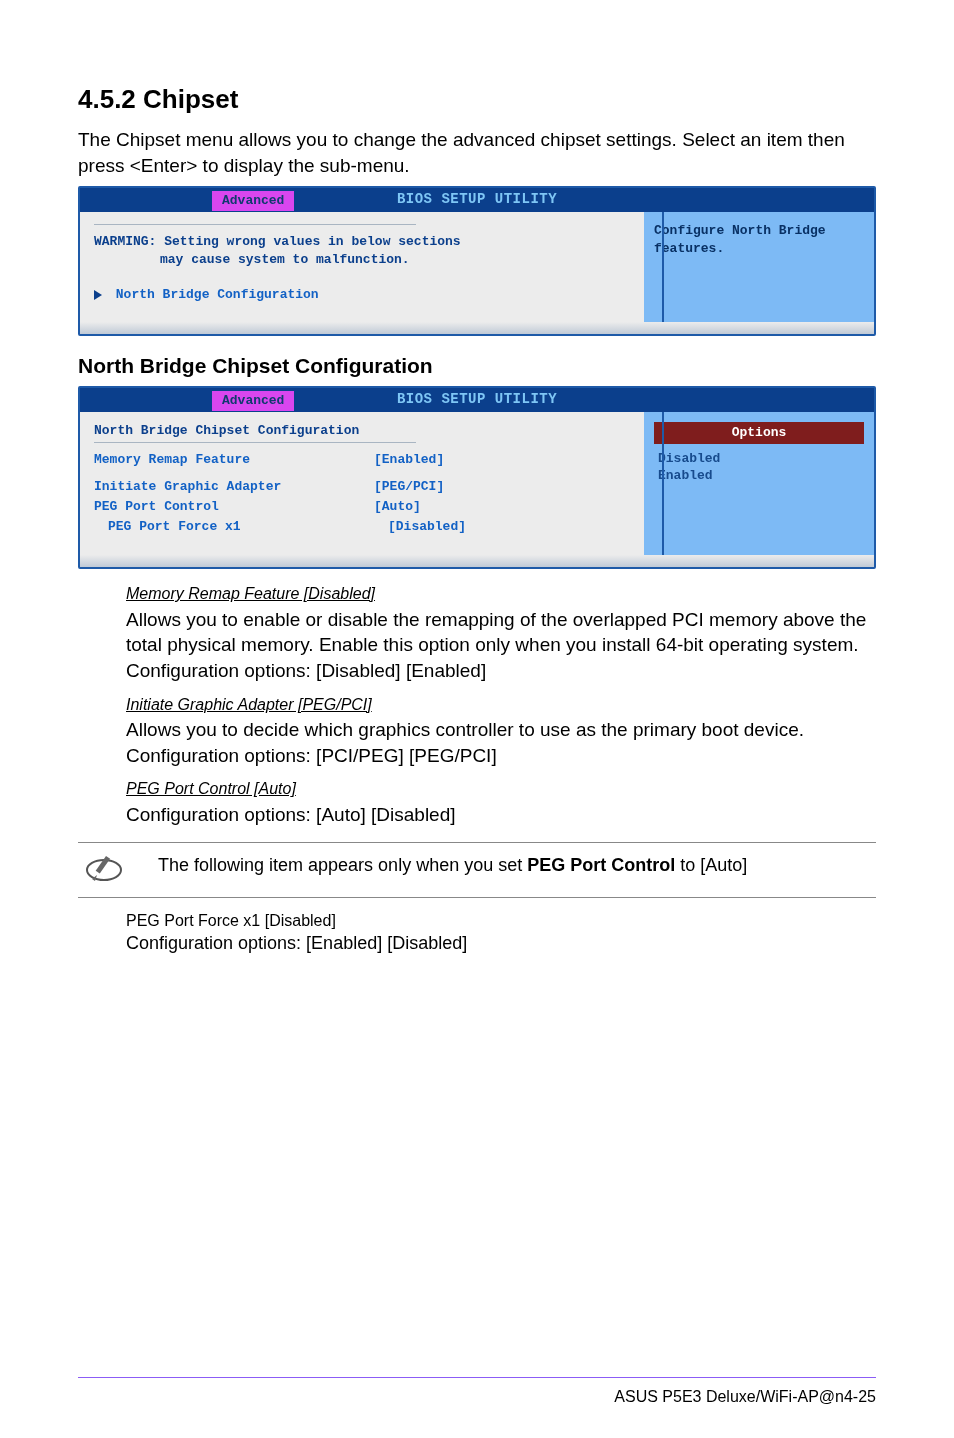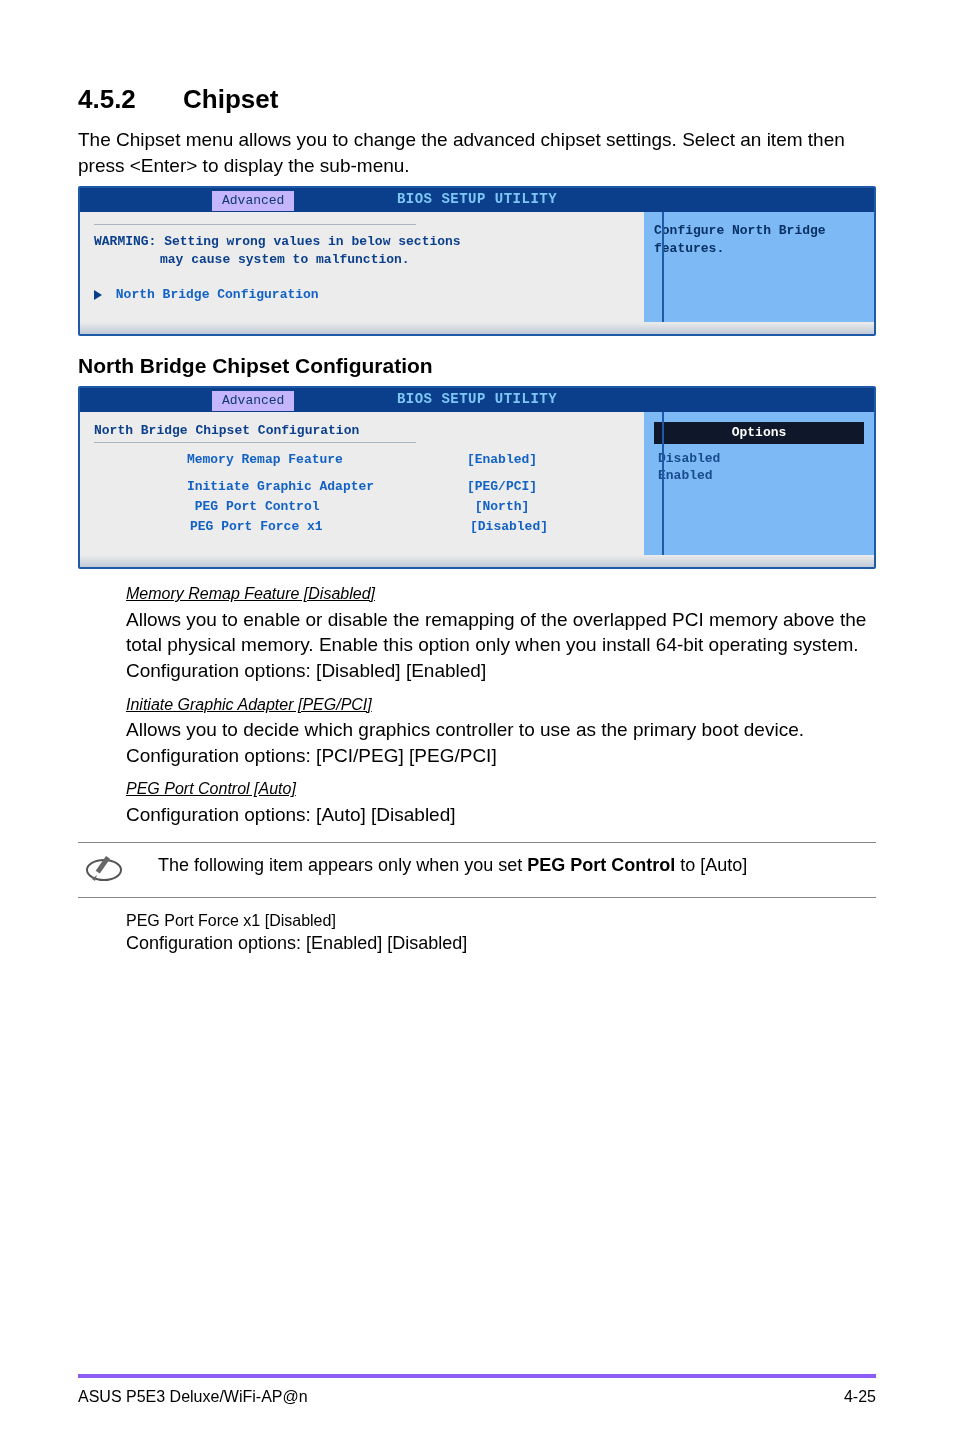--- a/index.html
+++ b/index.html
@@ -18,21 +18,20 @@
     padding: 82px 78px 30px 78px;
     position: relative;
   }
   h2.sec-heading {
     font-size: 26px;
     font-weight: bold;
     margin: 0 0 10px 0;
   }
   h2.sec-heading .num {
     display: inline-block;
-    margin-right: 40px;
   }
   .para {
     margin: 0 0 8px 0;
     font-size: 19px;
   }
   
   .bios-box {
     border: 2px solid #1e5aa8;
     margin: 6px 0 14px 0;
     background: #ececec;
@@ -53,24 +52,24 @@
     font-family: "Courier New", monospace;
     font-weight: bold;
     color: #7ec6f5;
     font-size: 14px;
     letter-spacing: 0.5px;
   }
   .bios-tab {
     position: absolute;
     left: 132px;
     top: 3px;
-    background: #c4b5fd;
+    background: #d946ef;
     padding: 1px 10px;
     font-family: "Courier New", monospace;
-    font-weight: normal;
+    font-weight: bold;
     font-size: 13px;
     color: #103a6e;
   }
   .bios-columns {
     display: flex;
     position: relative;
   }
   .bios-main {
     flex: 1;
     padding: 10px 14px 18px 14px;
@@ -102,30 +101,30 @@
     display: inline-block;
     width: 0; height: 0;
     border-top: 5px solid transparent;
     border-bottom: 5px solid transparent;
     border-left: 8px solid #0b3f8c;
     margin-right: 6px;
     vertical-align: middle;
   }
   .bios-row {
     display: flex;
-    justify-content: center;
+    justify-content: flex-start;
     margin: 2px 0;
     color: #1261c5;
     font-weight: bold;
   }
   .bios-row .lbl { width: 280px; color: #1261c5; }
   .bios-row .val { color: #1261c5; }
   .bios-row.indent .lbl { padding-left: 14px; }
   .options-head {
-    background: #0f172a;
+    background: #7f1d1d;
     color: #fff;
     font-weight: bold;
     text-align: center;
     padding: 2px 4px;
     margin-bottom: 6px;
     font-size: 13px;
   }
   .bios-side .opt {
     color: #174b8d;
     font-weight: bold;
@@ -170,24 +169,24 @@
   .pen-row svg { flex: 0 0 40px; margin: 0 18px 0 6px; }
   .pen-row .pen-text { font-size: 18px; }
   .box-note-title { font-weight: normal; font-size: 16px; }
   .box-note-body { font-size: 18px; }
   
   .footer {
     position: absolute;
     bottom: 30px;
     left: 78px;
     right: 78px;
-    border-top: 4px solid #8b5cf6;
+    border-top: 1px solid #8b5cf6;
     padding-top: 8px;
     display: flex;
-    justify-content: space-between;
+    justify-content: flex-end;
     font-size: 16px;
   }
 </style>
 </head>
 <body>
 
 <div class="page">
 
   <h2 class="sec-heading">
     <span class="num">4.5.2</span>
@@ -237,21 +236,21 @@
           <span class="lbl">Memory Remap Feature</span>
           <span class="val">[Enabled]</span>
         </div>
         <div style="height:6px;"></div>
         <div class="bios-row">
           <span class="lbl">Initiate Graphic Adapter</span>
           <span class="val">[PEG/PCI]</span>
         </div>
         <div class="bios-row">
           <span class="lbl">PEG Port Control</span>
-          <span class="val">[North]</span>
+          <span class="val">[Auto]</span>
         </div>
         <div class="bios-row indent">
           <span class="lbl">PEG Port Force x1</span>
           <span class="val">[Disabled]</span>
         </div>
       </div>
       <div class="bios-side">
         <div class="options-head">Options</div>
         <div class="opt">Disabled</div>
         <div class="opt">Enabled</div>

